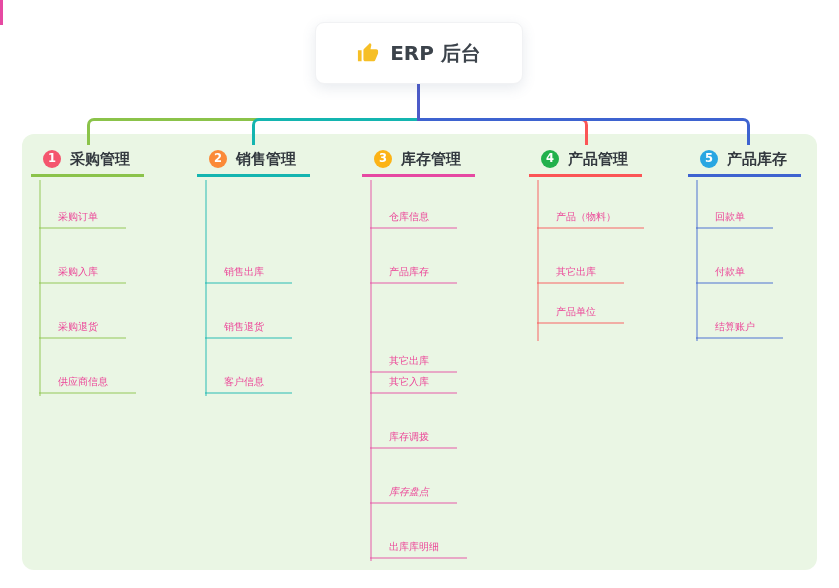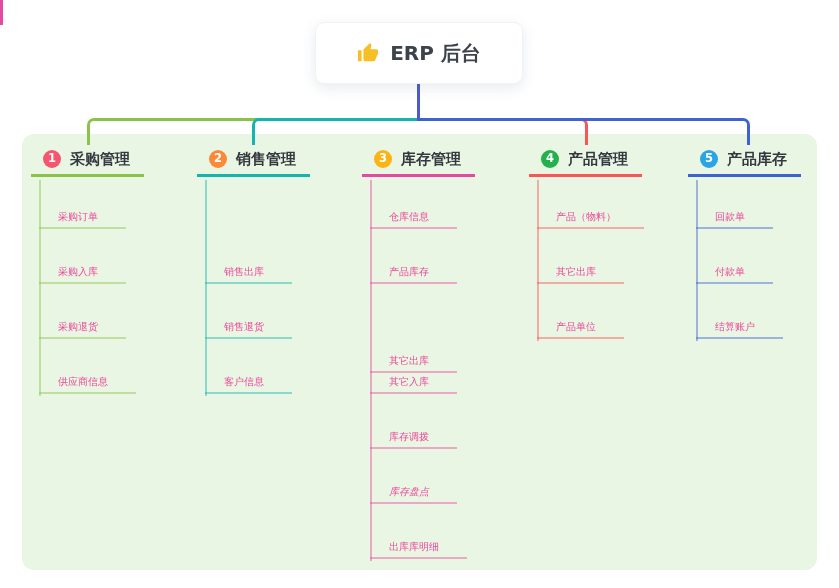--- a/index.html
+++ b/index.html
@@ -95,21 +95,21 @@
         <div class="item" style="top: 391px;">出库库明细</div>
       </section>
       <section class="branch" style="left: 529px; --c: #fb5556; --cl: #fb555673;">
     <div class="b-header">
       <span class="badge" style="background: rgb(34, 177, 76);">4</span>
       <span class="b-label">产品管理</span>
     </div>
     <div class="subtree-line" style="height: 161px;"></div>
   <div class="item" style="top: 61px;">产品（物料）</div>
         <div class="item" style="top: 116px;">其它出库</div>
-        <div class="item" style="top: 171px;">产品单位</div>
+        <div class="item" style="top: 156px;">产品单位</div>
       </section>
       <section class="branch" style="left: 688px; --c: #3e63d0; --cl: #3e63d073;">
     <div class="b-header">
       <span class="badge" style="background: rgb(41, 166, 226);">5</span>
       <span class="b-label">产品库存</span>
     </div>
     <div class="subtree-line" style="height: 161px;"></div>
   <div class="item" style="top: 61px;">回款单</div>
         <div class="item" style="top: 116px;">付款单</div>
         <div class="item" style="top: 171px;">结算账户</div>

